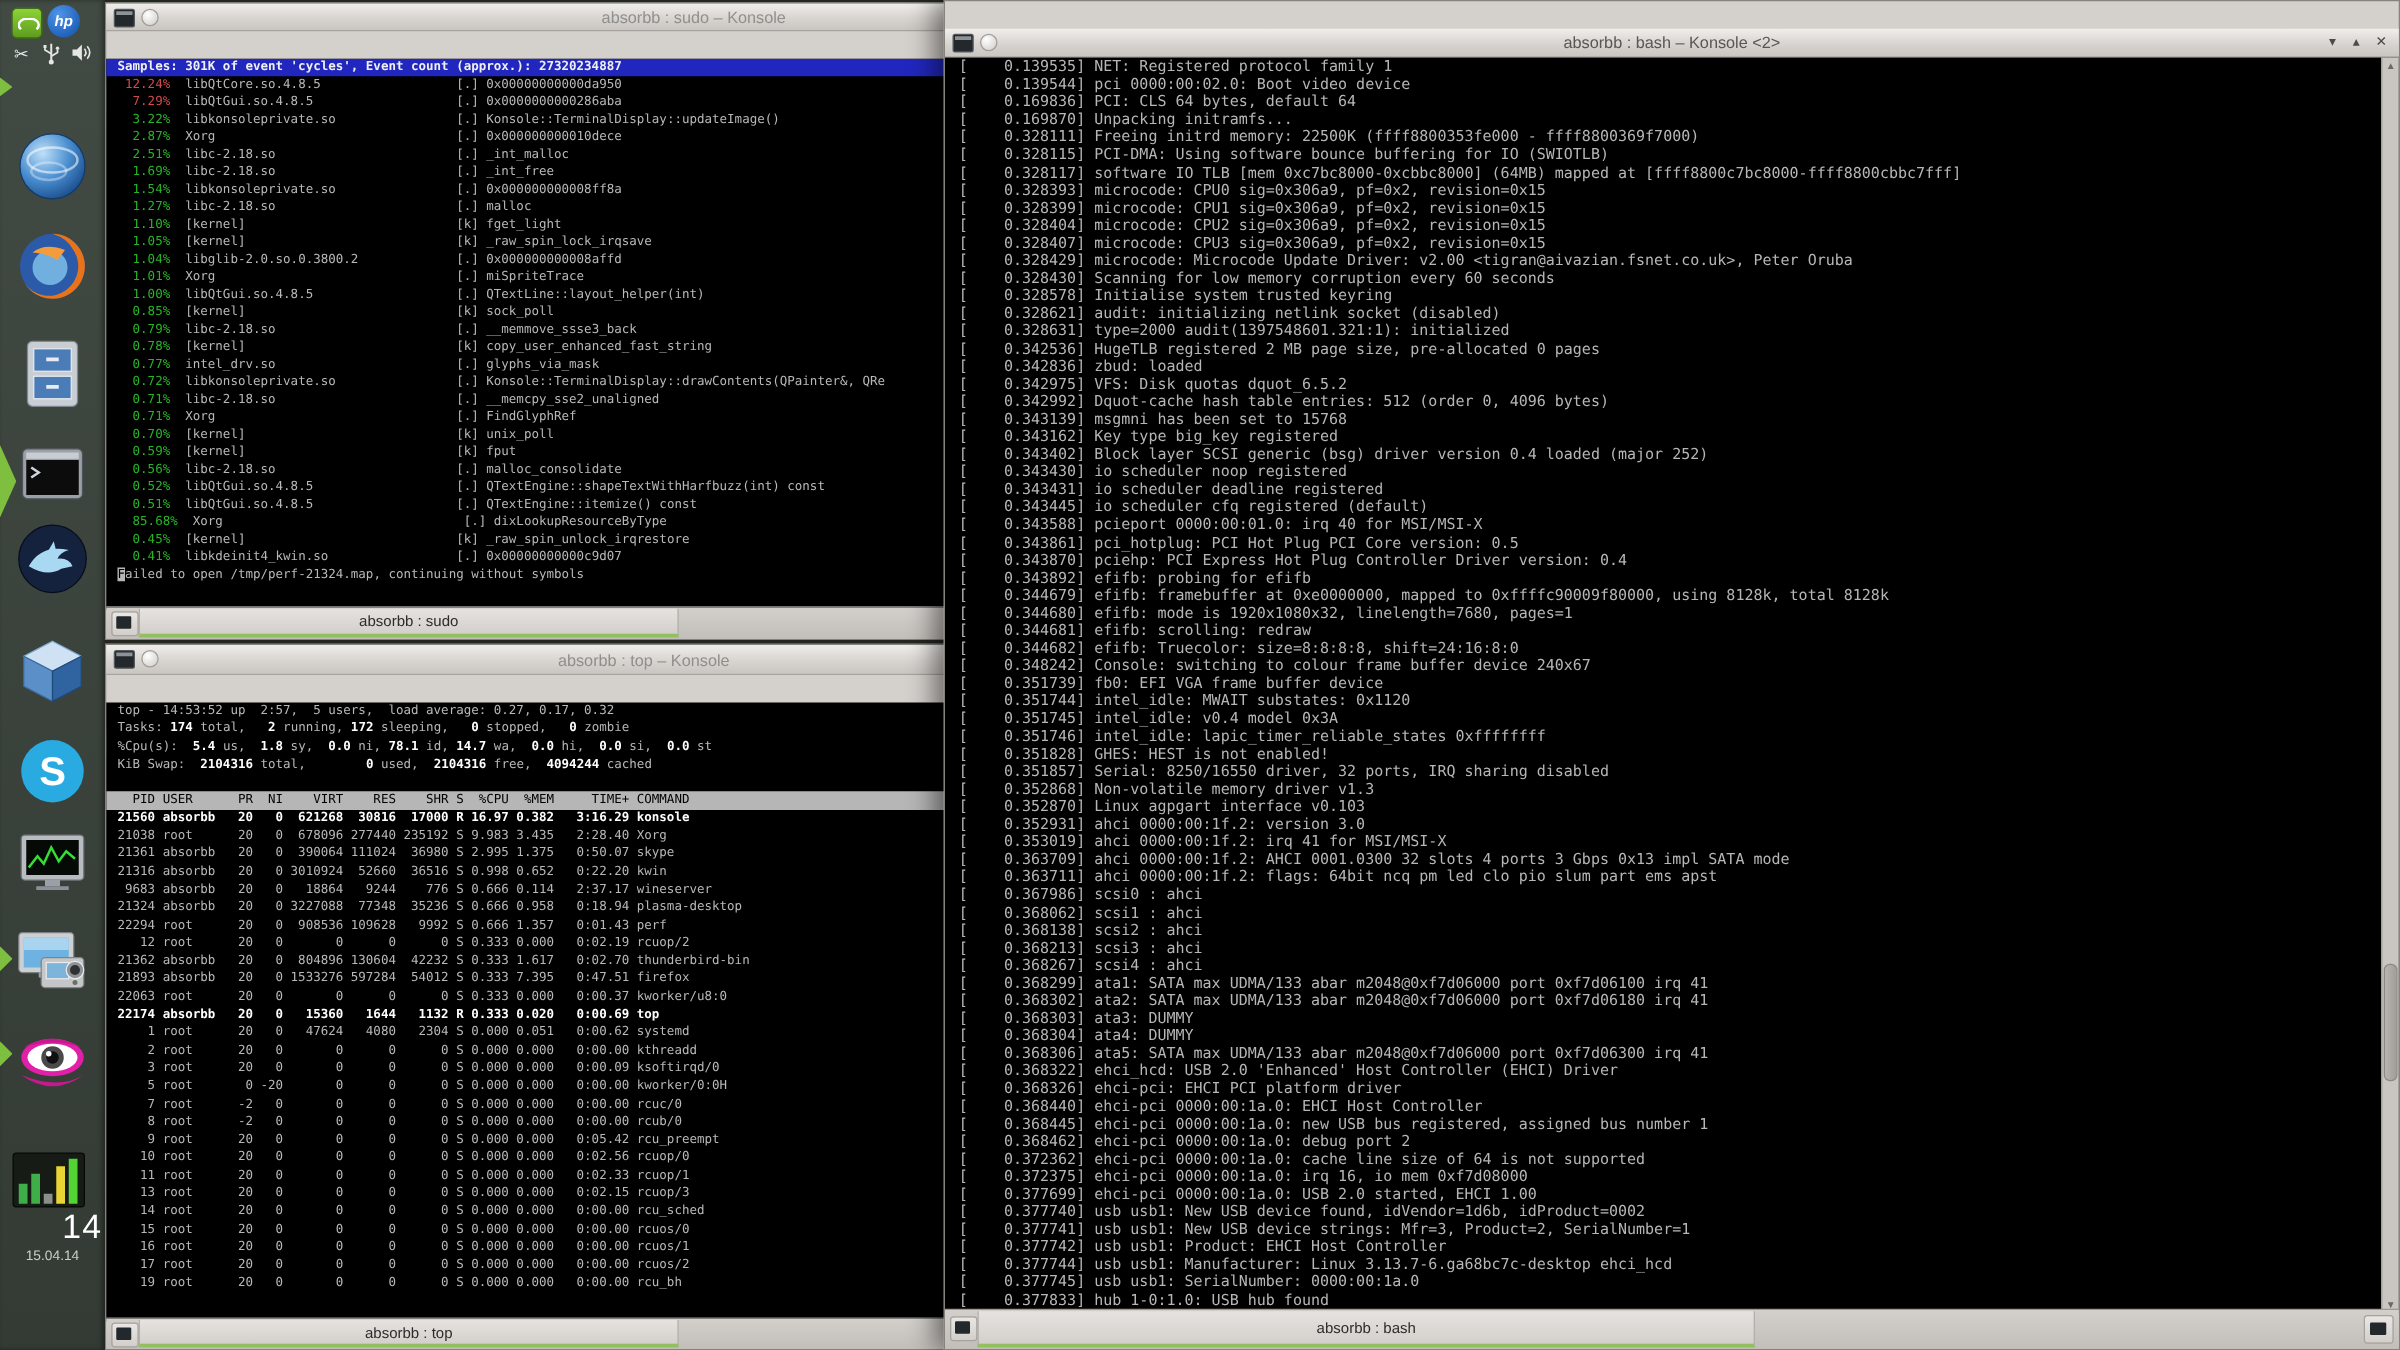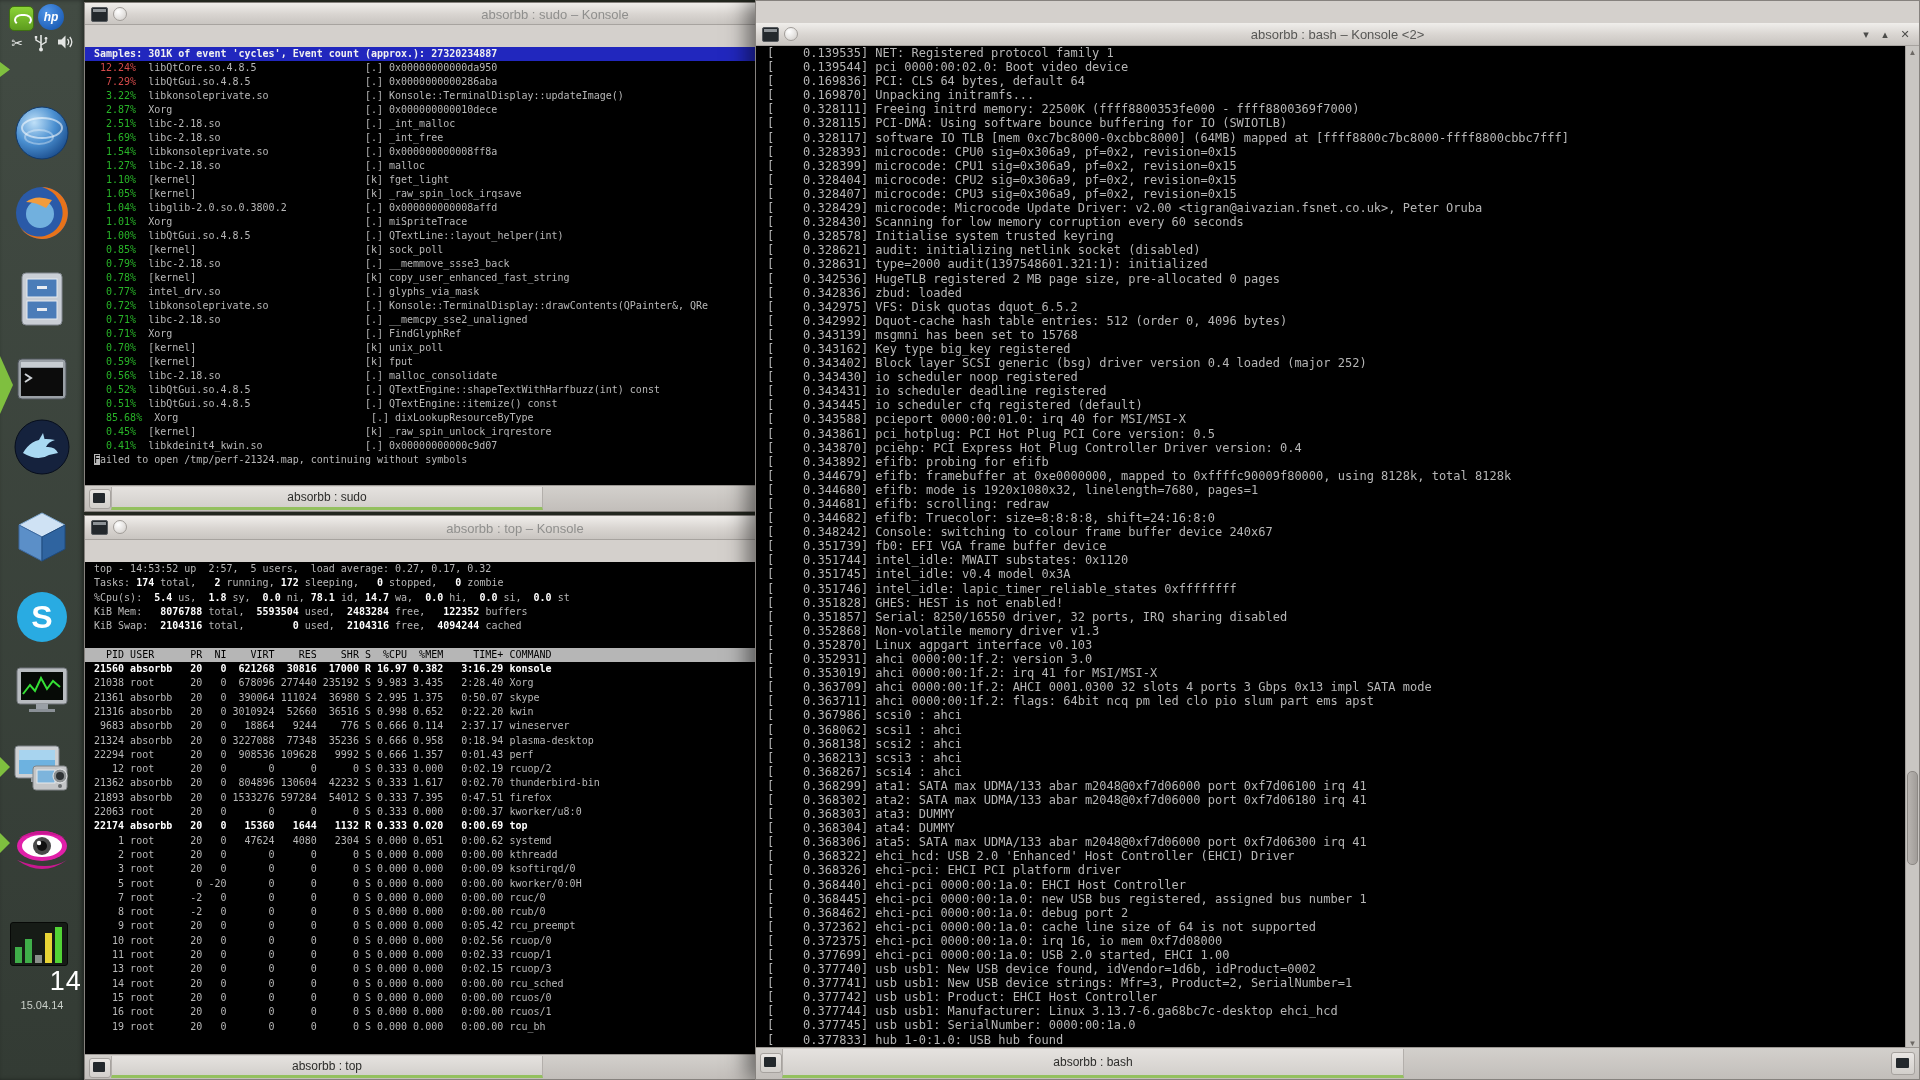--- a/index.html
+++ b/index.html
@@ -275,21 +275,20 @@
     <span>Edit</span>
     <span>View</span>
     <span>Bookmarks</span>
     <span>Settings</span>
     <span>Help</span>
   </div>
   <div class="term" id="term-top" style="top:46px;height:495px;">
       <div class="pline">top - 14:53:52 up  2:57,  5 users,  load average: 0.27, 0.17, 0.32</div>
       <div class="pline">Tasks: <b>174</b> total,   <b>2</b> running, <b>172</b> sleeping,   <b>0</b> stopped,   <b>0</b> zombie</div>
       <div class="pline">%Cpu(s):  <b>5.4</b> us,  <b>1.8</b> sy,  <b>0.0</b> ni, <b>78.1</b> id, <b>14.7</b> wa,  <b>0.0</b> hi,  <b>0.0</b> si,  <b>0.0</b> st</div>
-      <div class="pline">KiB Mem:   <b>8076788</b> total,  <b>5593504</b> used,  <b>2483284</b> free,   <b>122352</b> buffers</div>
       <div class="pline">KiB Swap:  <b>2104316</b> total,        <b>0</b> used,  <b>2104316</b> free,  <b>4094244</b> cached</div>
       <div class="pline"></div>
       <div class="pline thead">  PID USER      PR  NI    VIRT    RES    SHR S  %CPU  %MEM     TIME+ COMMAND</div>
       <div class="pline trow-b">21560 absorbb   20   0  621268  30816  17000 R 16.97 0.382   3:16.29 konsole</div>
       <div class="pline">21038 root      20   0  678096 277440 235192 S 9.983 3.435   2:28.40 Xorg</div>
       <div class="pline">21361 absorbb   20   0  390064 111024  36980 S 2.995 1.375   0:50.07 skype</div>
       <div class="pline">21316 absorbb   20   0 3010924  52660  36516 S 0.998 0.652   0:22.20 kwin</div>
       <div class="pline"> 9683 absorbb   20   0   18864   9244    776 S 0.666 0.114   2:37.17 wineserver</div>
       <div class="pline">21324 absorbb   20   0 3227088  77348  35236 S 0.666 0.958   0:18.94 plasma-desktop</div>
       <div class="pline">22294 root      20   0  908536 109628   9992 S 0.666 1.357   0:01.43 perf</div>
@@ -304,20 +303,21 @@
       <div class="pline">    5 root       0 -20       0      0      0 S 0.000 0.000   0:00.00 kworker/0:0H</div>
       <div class="pline">    7 root      -2   0       0      0      0 S 0.000 0.000   0:00.00 rcuc/0</div>
       <div class="pline">    8 root      -2   0       0      0      0 S 0.000 0.000   0:00.00 rcub/0</div>
       <div class="pline">    9 root      20   0       0      0      0 S 0.000 0.000   0:05.42 rcu_preempt</div>
       <div class="pline">   10 root      20   0       0      0      0 S 0.000 0.000   0:02.56 rcuop/0</div>
       <div class="pline">   11 root      20   0       0      0      0 S 0.000 0.000   0:02.33 rcuop/1</div>
       <div class="pline">   13 root      20   0       0      0      0 S 0.000 0.000   0:02.15 rcuop/3</div>
       <div class="pline">   14 root      20   0       0      0      0 S 0.000 0.000   0:00.00 rcu_sched</div>
       <div class="pline">   15 root      20   0       0      0      0 S 0.000 0.000   0:00.00 rcuos/0</div>
       <div class="pline">   16 root      20   0       0      0      0 S 0.000 0.000   0:00.00 rcuos/1</div>
+      <div class="pline">   17 root      20   0       0      0      0 S 0.000 0.000   0:00.00 rcuos/2</div>
       <div class="pline">   19 root      20   0       0      0      0 S 0.000 0.000   0:00.00 rcu_bh</div>
     </div>
   <div class="tabbar" style="height:24px;">
     <div class="newtab-btn">
         <i></i>
       </div>
     <div class="tab" style="left:26px;width:430px;">
       <span>absorbb : top</span>
     </div>
   </div>

